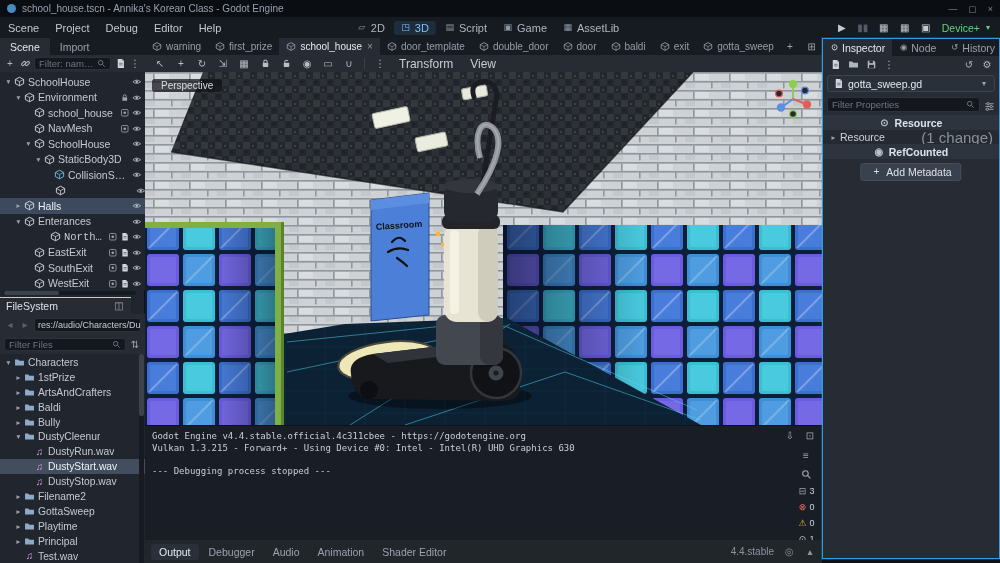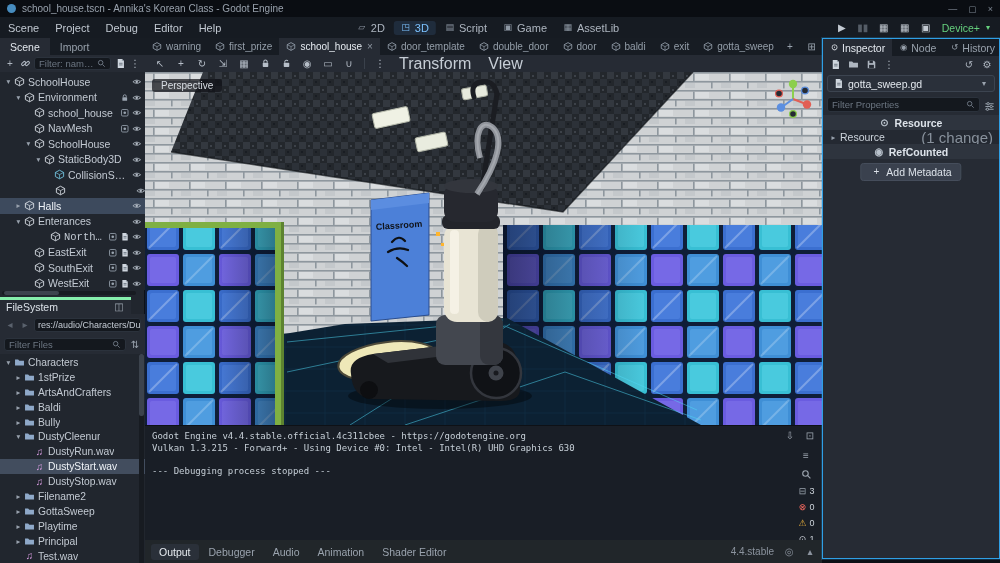--- a/index.html
+++ b/index.html
@@ -50,37 +50,37 @@
 .arrow{width:9px;font-size:7.5px;color:#98a1ad;text-align:center;flex:none}
 .nicon{color:#dce2e9;margin:0 3px 0 1px;width:11px;height:11px}
 .tlabel{white-space:nowrap;overflow:hidden;text-overflow:ellipsis}
 .tsp{flex:1;min-width:2px}
 .badge{width:10px;height:10px;font-size:8.5px;color:#9aa4b0;margin-left:2px}
 .badge svg{width:9.5px;height:9.5px}
 .eyeb{color:#b2bac4}
 .hscroll{position:absolute;left:2px;top:291px;width:134px;height:4px;background:#171b21;border-radius:2px}
 .hscroll .thumb{width:55px;height:4px;background:#3c434d;border-radius:2px;margin-left:2px}
 
-.fs-hdr{position:absolute;left:0;top:297px;width:131px;height:17px;background:#262b34;display:flex;align-items:center;gap:4px;padding:0 6px;font-size:10.5px;color:#dbe1e8;border-top:3px solid #86efac}
+.fs-hdr{position:absolute;left:0;top:297px;width:131px;height:17px;background:#262b34;display:flex;align-items:center;gap:4px;padding:0 6px;font-size:10.5px;color:#dbe1e8;border-top:1px solid #86efac}
 .fs-hdr .ic{margin-left:auto;color:#9aa3ae}
 .fs-nav{position:absolute;left:0;top:314px;width:145px;height:21px;background:#262b34;display:flex;align-items:center;gap:3px;padding:0 4px;color:#5a626d}
 .path-box{flex:1;height:14px;background:#14181e;border:1px solid #2b323c;border-radius:3px;font-size:9px;color:#c3cad3;display:flex;align-items:center;padding:0 3px;overflow:hidden;white-space:nowrap;min-width:0}
 .fs-filter{position:absolute;left:0;top:335px;width:145px;height:19px;background:#262b34;display:flex;align-items:center;padding:0 4px;gap:3px;color:#9aa3ae}
 .fs-tree{position:absolute;left:0;top:354px;width:145px;height:209px;background:#21262e;overflow:hidden;padding-top:1px}
 .frow{display:flex;align-items:center;height:14.9px;font-size:10.3px;color:#c3cad3;padding-right:8px}
 .frow.sel{background:#424d5e;color:#eef2f7}
 .fold{color:#8fa9c9}
 .audio{color:#d79be0;font-size:10px}
 .vscroll{position:absolute;left:139px;top:354px;width:5px;height:209px;background:#171b21}
 .vscroll .thumb{width:5px;height:62px;background:#3c434d;border-radius:2px}
 
 .vp-toolbar{position:absolute;left:145px;top:55px;width:677px;height:17px;background:#262b34;display:flex;align-items:center;gap:9px;padding:0 9px;color:#b6bec8}
 .vp-tools{display:flex;gap:9px;align-items:center}
 .vtsep{width:1px;height:11px;background:#3a414b}
-.vmenu{padding:0 4px;color:#c6cdd5;font-size:16px}
+.vmenu{padding:0 4px;color:#c6cdd5;font-size:12px}
 .viewport{position:absolute;left:145px;top:72px;width:677px;height:353px;background:#0c2133;overflow:hidden}
 .persp{position:absolute;left:7px;top:7px;background:rgba(16,18,24,.72);border-radius:3px;padding:1px 9px;font-size:10px;color:#d9dee4}
 .gizmo{position:absolute;right:6px;top:4px;width:46px;height:46px}
 
 .output{position:absolute;left:145px;top:425px;width:677px;height:115px;background:#191e26;color:#c6cfd7;border-top:1px solid #0e1116}
 .out-lines{position:absolute;left:7px;top:5px;right:36px;font-family:"DejaVu Sans Mono",monospace;font-size:9px;line-height:11.5px}
 .oline{min-height:11.5px;white-space:pre;overflow:hidden}
 .out-top{position:absolute;right:6px;top:4px;display:flex;gap:8px;color:#9aa3ad;font-size:10px}
 .out-side{position:absolute;right:3px;top:24px;width:26px;display:flex;flex-direction:column;gap:6px;align-items:center}
 .sideic{color:#9aa3ad}

